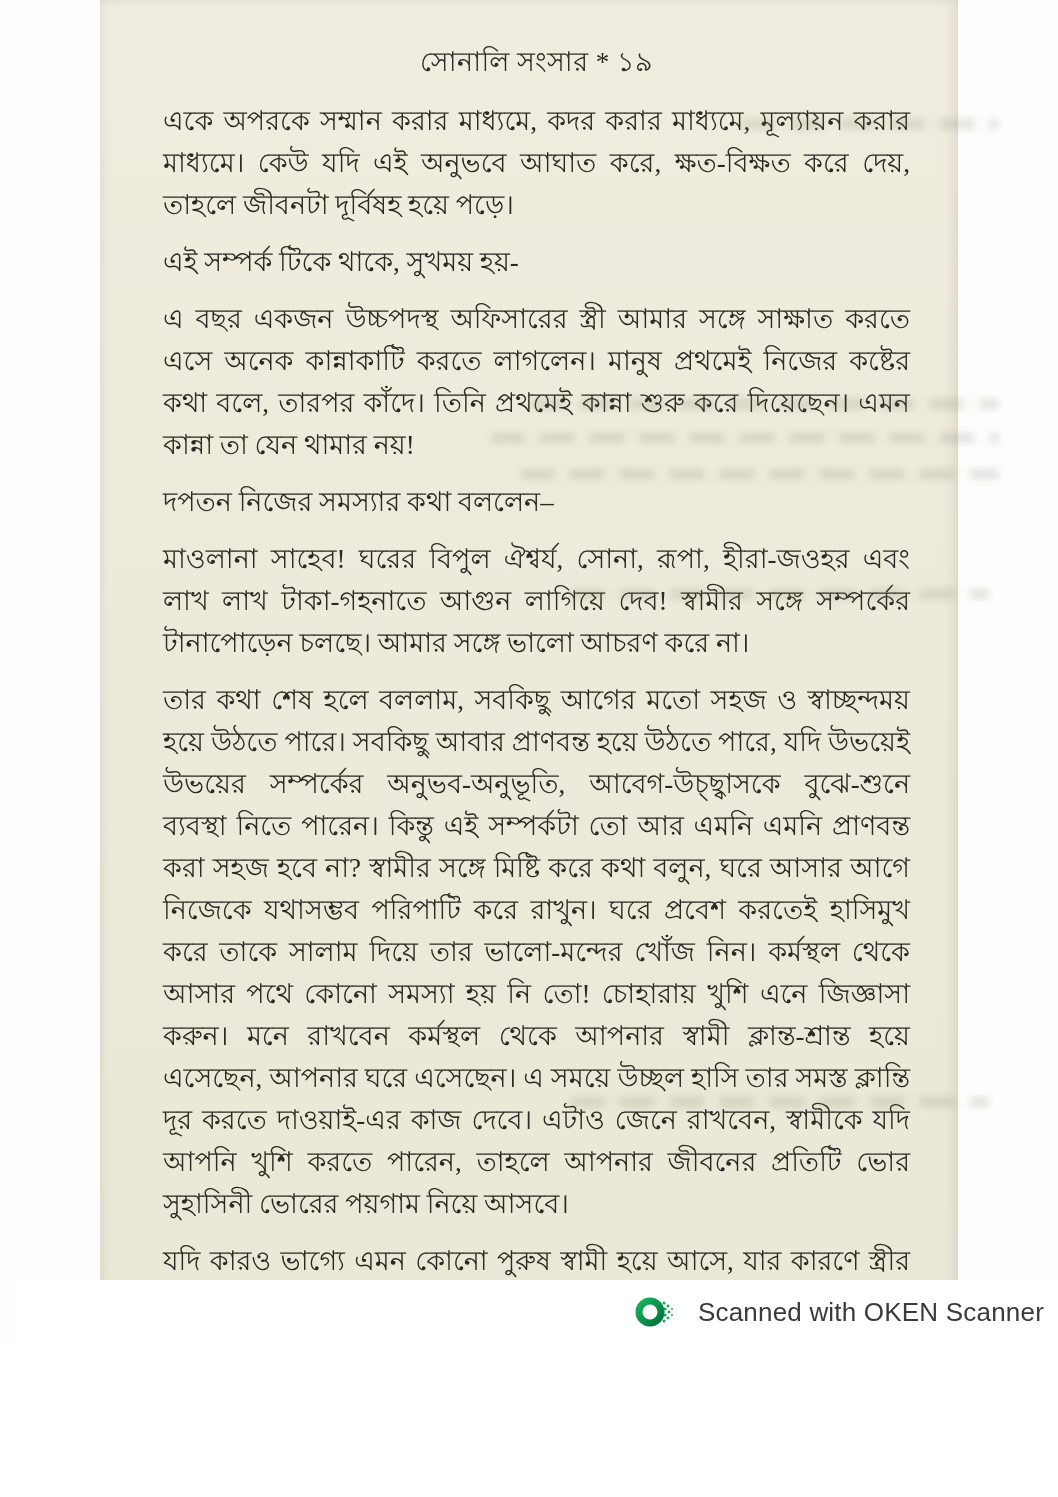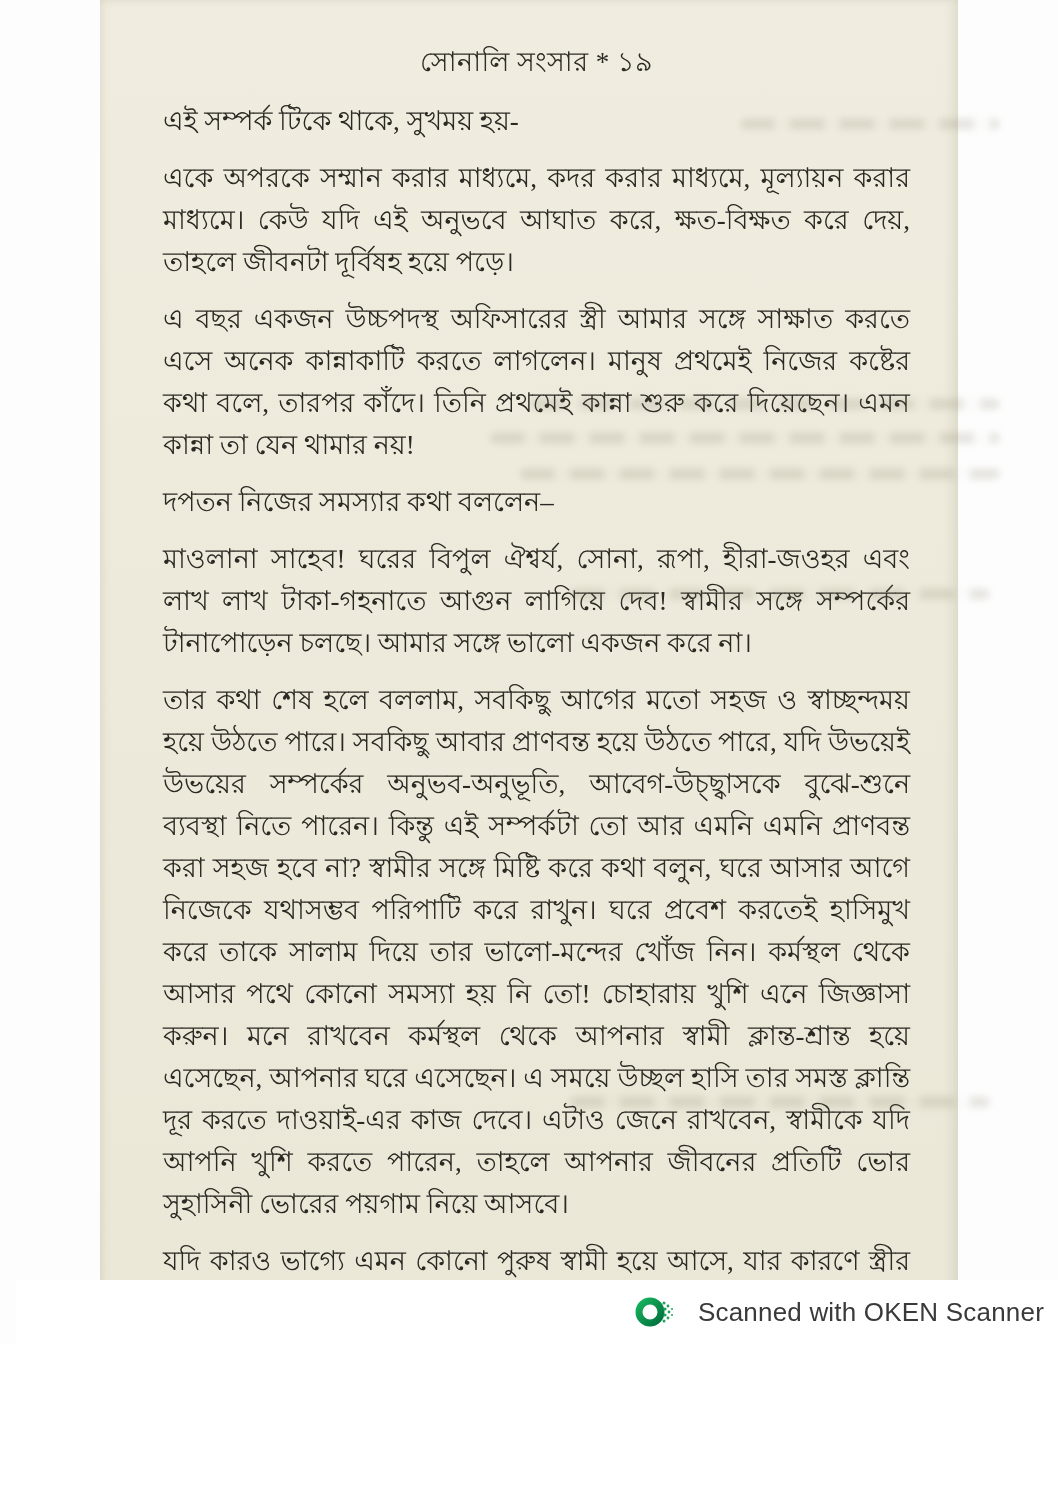--- a/index.html
+++ b/index.html
@@ -99,25 +99,25 @@
 </style>
 </head>
 <body>
 
 <div class="stage">
 
   <div class="scan-page">
     <div class="page-inner">
       <div class="running-head">সোনালি সংসার * ১৯</div>
       <div class="body-text">
+          <p class="para">একে অপরকে সম্মান করার মাধ্যমে, কদর করার মাধ্যমে, মূল্যায়ন করার মাধ্যমে। কেউ যদি এই অনুভবে আঘাত করে, ক্ষত-বিক্ষত করে দেয়, তাহলে জীবনটা দূর্বিষহ হয়ে পড়ে।</p>
           <p class="para">এই সম্পর্ক টিকে থাকে, সুখময় হয়-</p>
-          <p class="para">একে অপরকে সম্মান করার মাধ্যমে, কদর করার মাধ্যমে, মূল্যায়ন করার মাধ্যমে। কেউ যদি এই অনুভবে আঘাত করে, ক্ষত-বিক্ষত করে দেয়, তাহলে জীবনটা দূর্বিষহ হয়ে পড়ে।</p>
           <p class="para">এ বছর একজন উচ্চপদস্থ অফিসারের স্ত্রী আমার সঙ্গে সাক্ষাত করতে এসে অনেক কান্নাকাটি করতে লাগলেন। মানুষ প্রথমেই নিজের কষ্টের কথা বলে, তারপর কাঁদে। তিনি প্রথমেই কান্না শুরু করে দিয়েছেন। এমন কান্না তা যেন থামার নয়!</p>
           <p class="para">দপতন নিজের সমস্যার কথা বললেন–</p>
-          <p class="para">মাওলানা সাহেব! ঘরের বিপুল ঐশ্বর্য, সোনা, রূপা, হীরা-জওহর এবং লাখ লাখ টাকা-গহনাতে আগুন লাগিয়ে দেব! স্বামীর সঙ্গে সম্পর্কের টানাপোড়েন চলছে। আমার সঙ্গে ভালো একজন করে না।</p>
+          <p class="para">মাওলানা সাহেব! ঘরের বিপুল ঐশ্বর্য, সোনা, রূপা, হীরা-জওহর এবং লাখ লাখ টাকা-গহনাতে আগুন লাগিয়ে দেব! স্বামীর সঙ্গে সম্পর্কের টানাপোড়েন চলছে। আমার সঙ্গে ভালো আচরণ করে না।</p>
           <p class="para">তার কথা শেষ হলে বললাম, সবকিছু আগের মতো সহজ ও স্বাচ্ছন্দময় হয়ে উঠতে পারে। সবকিছু আবার প্রাণবন্ত হয়ে উঠতে পারে, যদি উভয়েই উভয়ের সম্পর্কের অনুভব-অনুভূতি, আবেগ-উচ্ছ্বাসকে বুঝে-শুনে ব্যবস্থা নিতে পারেন। কিন্তু এই সম্পর্কটা তো আর এমনি এমনি প্রাণবন্ত করা সহজ হবে না? স্বামীর সঙ্গে মিষ্টি করে কথা বলুন, ঘরে আসার আগে নিজেকে যথাসম্ভব পরিপাটি করে রাখুন। ঘরে প্রবেশ করতেই হাসিমুখ করে তাকে সালাম দিয়ে তার ভালো-মন্দের খোঁজ নিন। কর্মস্থল থেকে আসার পথে কোনো সমস্যা হয় নি তো! চোহারায় খুশি এনে জিজ্ঞাসা করুন। মনে রাখবেন কর্মস্থল থেকে আপনার স্বামী ক্লান্ত-শ্রান্ত হয়ে এসেছেন, আপনার ঘরে এসেছেন। এ সময়ে উচ্ছল হাসি তার সমস্ত ক্লান্তি দূর করতে দাওয়াই-এর কাজ দেবে। এটাও জেনে রাখবেন, স্বামীকে যদি আপনি খুশি করতে পারেন, তাহলে আপনার জীবনের প্রতিটি ভোর সুহাসিনী ভোরের পয়গাম নিয়ে আসবে।</p>
           <p class="para">যদি কারও ভাগ্যে এমন কোনো পুরুষ স্বামী হয়ে আসে, যার কারণে স্ত্রীর জীবন তিক্তময় হয়ে উঠে, সংসার জীবনে ছন্দপতন আসে- স্ত্রীর মুচকি হাসির ঝিলিকের বিনিময়ে স্বামীর ঘৃণাভরা চেহারা আর একরাশ অবহেলা, স্ত্রীর ভালোবাসাপূর্ণ হৃদয় এফোঁড়-ওফোঁড় হচ্ছে স্বামীর বিষমাখা কথায়, যখন</p>
         </div>
     </div>
 
     <div class="bleed b1"></div>
     <div class="bleed b2"></div>
     <div class="bleed b3"></div>
     <div class="bleed b4"></div>
     <div class="bleed b5"></div>

